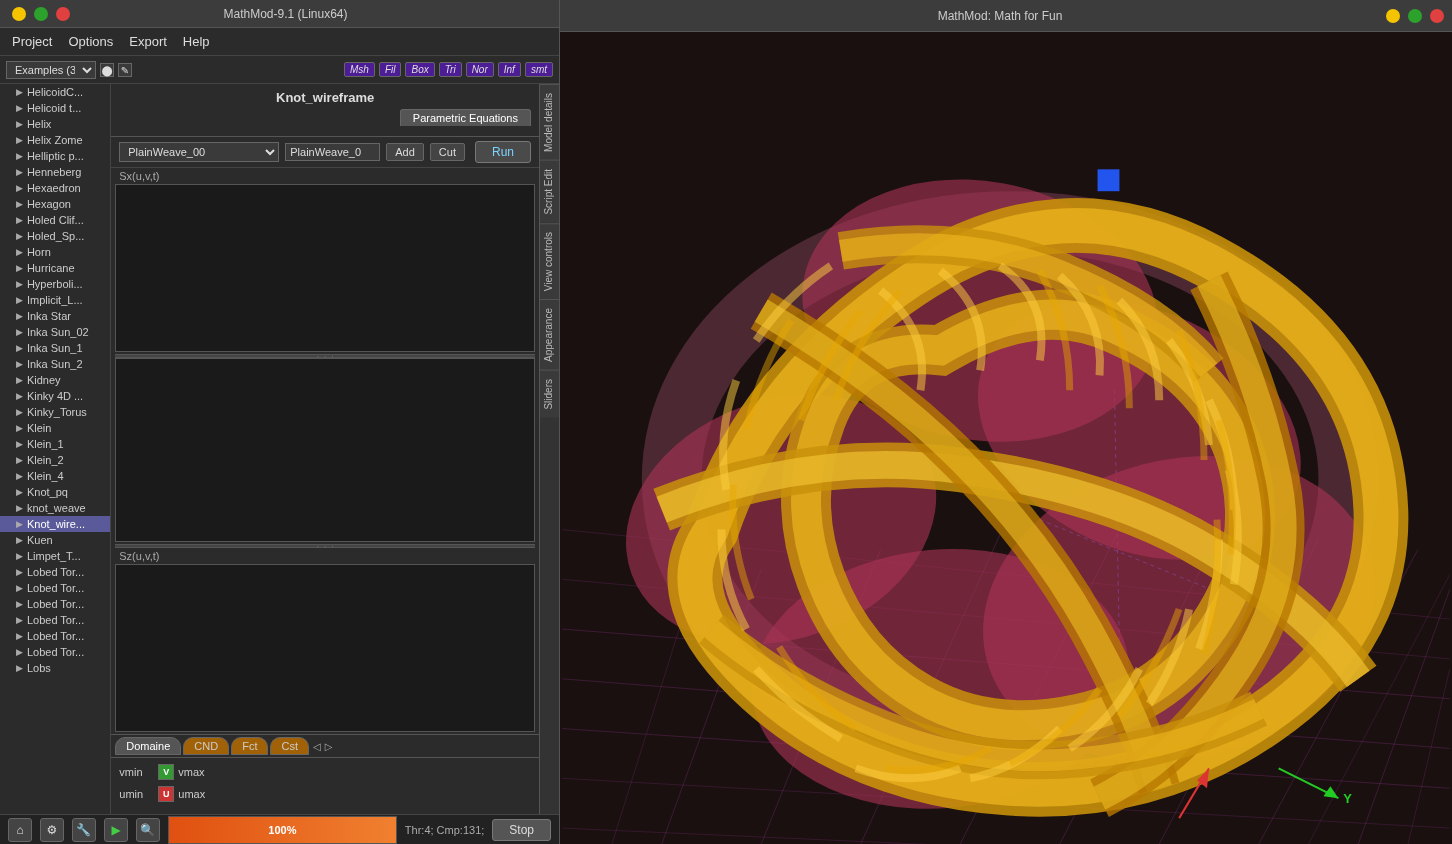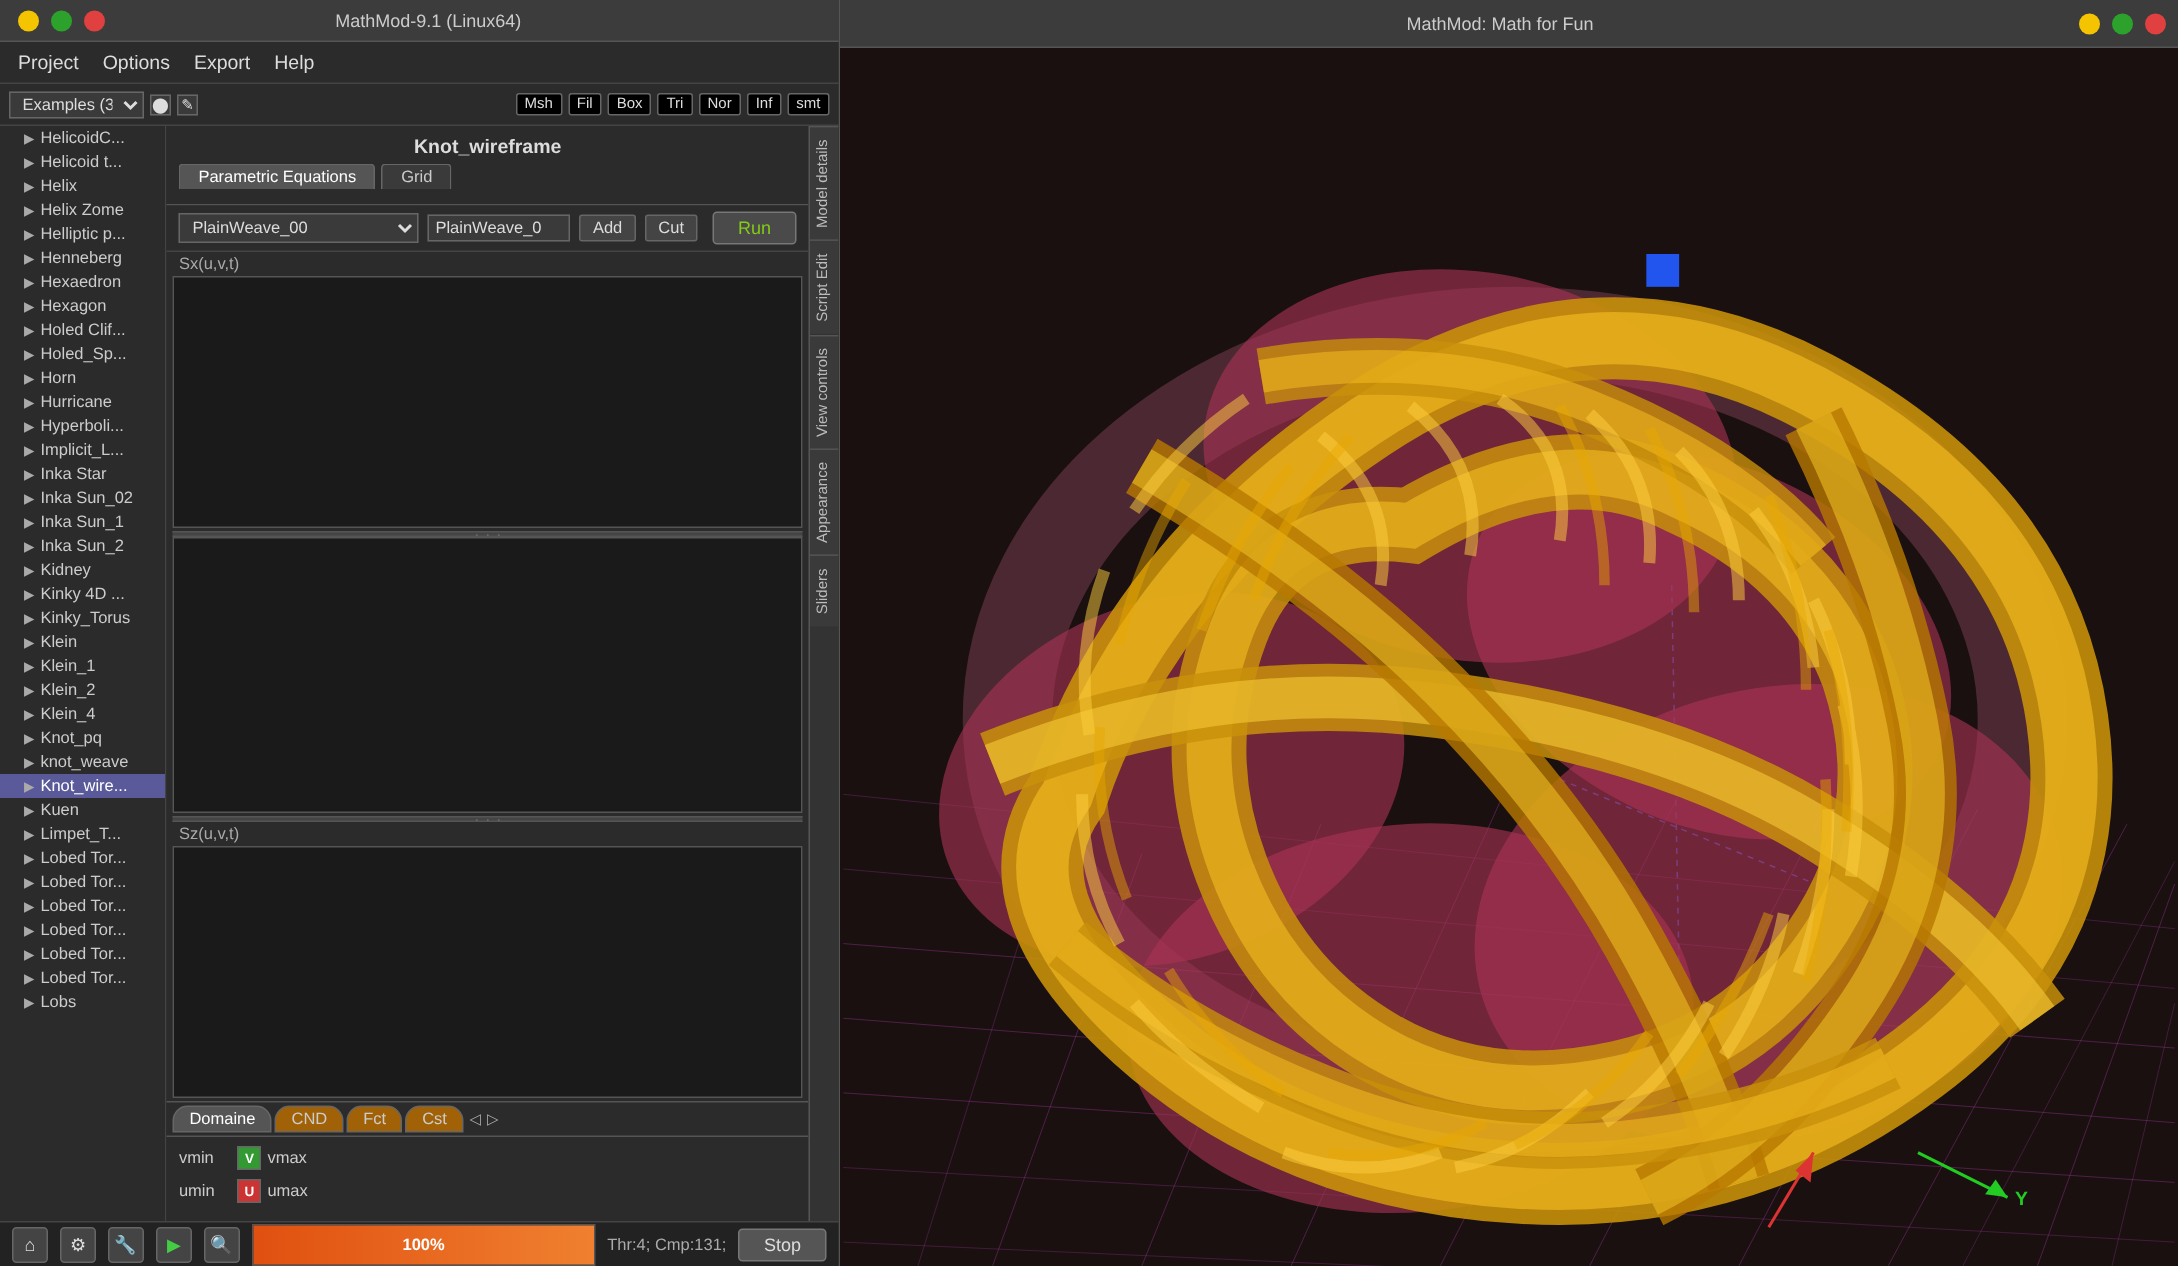--- a/index.html
+++ b/index.html
@@ -73,27 +73,28 @@
     #toolbar {
       background: #2b2b2b;
       height: 28px;
       display: flex;
       align-items: center;
       padding: 0 6px;
       border-bottom: 1px solid #444;
       gap: 4px;
     }
     .toolbar-btn {
-      background: #000000;
+      background: #4c1d95;
       border: 1px solid #666;
       color: #ddd;
       padding: 1px 5px;
       font-size: 10px;
       cursor: pointer;
       border-radius: 2px;
+      font-style: italic;
     }
     #examples-dropdown {
       background: #3a3a3a;
       border: 1px solid #666;
       color: #ddd;
       font-size: 11px;
       padding: 1px 4px;
       width: 90px;
     }
 
@@ -171,26 +172,27 @@
       font-size: 13px;
       font-weight: bold;
       color: #ddd;
       padding: 6px 0 4px 0;
       background: #2b2b2b;
     }
 
     
     #tabs-row {
       display: flex;
-      align-items: flex-start;
+      align-items: flex-end;
       padding: 0 8px;
-      gap: 4px;
+      gap: 16px;
       background: #2b2b2b;
       border-bottom: 1px solid #555;
       height: 28px;
+      flex-direction: column;
     }
     .tab-btn {
       padding: 2px 12px;
       background: #3a3a3a;
       border: 1px solid #666;
       border-bottom: none;
       color: #ccc;
       font-size: 11px;
       cursor: pointer;
       border-radius: 3px 3px 0 0;
@@ -230,21 +232,21 @@
       border: 1px solid #666;
       color: #ddd;
       padding: 2px 8px;
       font-size: 11px;
       cursor: pointer;
       border-radius: 2px;
     }
     .run-btn {
       background: #4a4a4a;
       border: 1px solid #777;
-      color: #84cc16;
+      color: #7dd3fc;
       padding: 3px 16px;
       font-size: 12px;
       cursor: pointer;
       border-radius: 3px;
       margin-left: 4px;
     }
 
     
     #equations-area {
       flex: 1;

